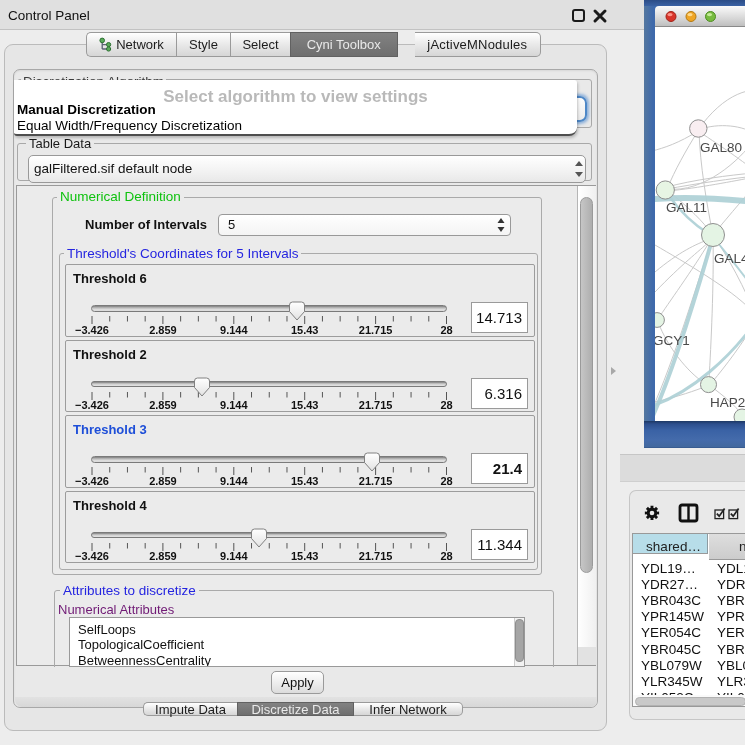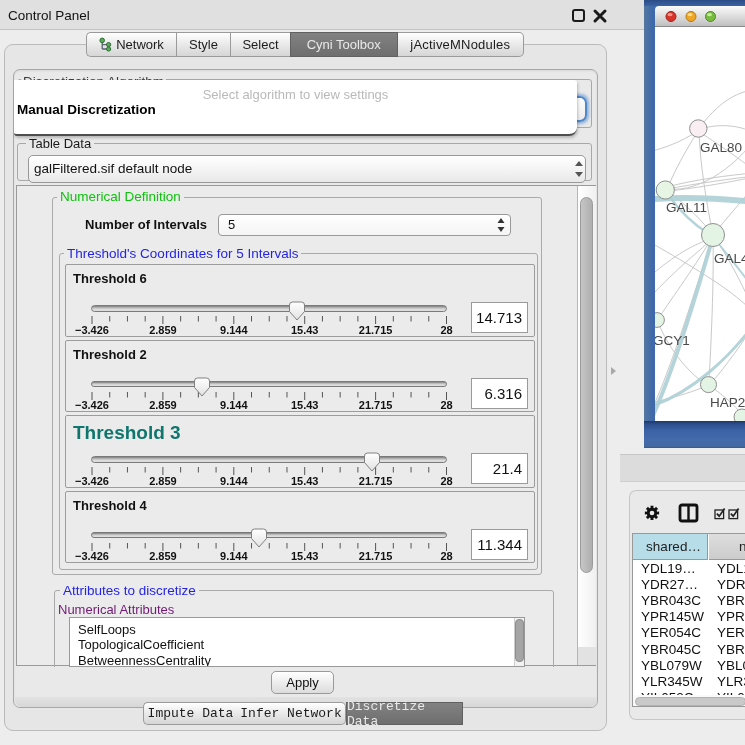--- a/index.html
+++ b/index.html
@@ -24,33 +24,34 @@
       <path d="M3.2 5 L3.2 12 M3.2 7.6 L8 7.6 M3.2 12 L8 12" stroke="#5a6273" stroke-width="1.3" fill="none"></path>
       <circle cx="3.2" cy="3.4" r="2.3" fill="#5aab5a" stroke="#2c7032" stroke-width="1"></circle>
       <circle cx="9.6" cy="7.6" r="2.1" fill="#5aab5a" stroke="#2c7032" stroke-width="1"></circle>
       <circle cx="9.6" cy="12" r="2.1" fill="#5aab5a" stroke="#2c7032" stroke-width="1"></circle>
     </svg>
     <span>Network</span>
   </div>
   <div style="width:54px;background:linear-gradient(#ffffff,#e9e9e9 50%,#d6d6d6);border:1px solid #9a9a9a;border-right:none;display:flex;align-items:center;justify-content:center;">Style</div>
   <div style="width:60px;background:linear-gradient(#ffffff,#e9e9e9 50%,#d6d6d6);border:1px solid #9a9a9a;border-right:none;display:flex;align-items:center;justify-content:center;">Select</div>
   <div style="width:107.5px;background:linear-gradient(#828282,#6e6e6e);border:1px solid #616161;color:#e9e9e9;display:flex;align-items:center;justify-content:center;">Cyni Toolbox</div>
-  <div style="width:126.5px;background:linear-gradient(#ffffff,#e9e9e9 50%,#d6d6d6);border:1px solid #9a9a9a;border-left:none;border-radius:0 5px 5px 0;display:flex;align-items:center;justify-content:center;letter-spacing:0.2px;">jActiveMNodules</div>
+  <div style="width:126.5px;background:linear-gradient(#ffffff,#e9e9e9 50%,#d6d6d6);border:1px solid #9a9a9a;border-left:none;border-radius:0 5px 5px 0;display:flex;align-items:center;justify-content:center;letter-spacing:0.2px;margin-left:17px;">jActiveMNodules</div>
 </div>
 
 <div class="abs" style="left:13px;top:69px;width:585px;height:639px;background:#e9e9e9;border:1px solid #a8a8a8;border-radius:7px;box-shadow:inset 0 1px 2px rgba(0,0,0,0.08);"></div>
 
 <div class="abs" style="left:17px;top:79px;width:575px;height:49px;border:1px solid #a8a8a8;border-radius:3px;"></div>
 <div class="abs" style="left:21px;top:73.5px;font-size:13.5px;color:#3c3c3c;background:#e9e9e9;padding:0 2px;">Discretization Algorithm</div>
 
 <div class="abs" style="left:555px;top:96px;width:32px;height:26px;background:linear-gradient(#fdfdfd,#ececec);border:2.5px solid #4e88c7;border-radius:7px;box-shadow:0 0 3px 1.5px rgba(80,140,210,0.6);"></div>
 
 <div class="abs" style="left:14px;top:80px;width:563px;height:56px;background:#ffffff;border-bottom:2px solid #4e4e4e;border-radius:0 3px 8px 3px;box-shadow:1px 2px 3px rgba(0,0,0,0.22);z-index:5;">
-  <div style="position:absolute;left:0;top:7px;width:100%;text-align:center;font-size:13px;font-weight:normal;color:#b9b9b9;">Select algorithm to view settings</div>
+  <div style="position:absolute;left:0;top:7px;width:100%;text-align:center;font-size:17px;font-weight:bold;color:#b9b9b9;">Select algorithm to view settings</div>
   <div style="position:absolute;left:3px;top:22px;font-size:13.5px;font-weight:bold;color:#000;">Manual Discretization</div>
+  <div style="position:absolute;left:3px;top:38px;font-size:13.5px;color:#000;">Equal Width/Frequency Discretization</div>
 </div>
 
 <div class="abs" style="left:17px;top:143px;width:575px;height:38px;border:1px solid #a8a8a8;border-radius:3px;"></div>
 <div class="abs" style="left:26px;top:136px;font-size:13px;color:#1a1a1a;background:#e9e9e9;padding:0 3px;">Table Data</div>
 <div class="abs" style="left:28px;top:155px;width:558px;height:28px;background:linear-gradient(#ffffff,#f2f2f2 60%,#e8e8e8);border:1px solid #999;border-radius:5px;"></div>
 <div class="abs" style="left:34px;top:161px;font-size:13.5px;color:#111;">galFiltered.sif default node</div>
 <svg class="abs" style="left:574px;top:160px;" width="10" height="18" viewBox="0 0 10 18">
   <path d="M5 1 L9 6 L1 6 Z" fill="#555"></path>
     <path d="M5 17 L9 12 L1 12 Z" fill="#555"></path>
 </svg>
@@ -157,21 +158,21 @@
           <linearGradient id="tg" x1="0" y1="0" x2="0" y2="1">
             <stop offset="0" stop-color="#ffffff"></stop>
             <stop offset="1" stop-color="#e2e2e2"></stop>
           </linearGradient>
         </defs>
         <path d="M1.5 4 Q1.5 1 4.5 1 L13.5 1 Q16.5 1 16.5 4 L16.5 10.5 L9 19 L1.5 10.5 Z" fill="url(#tg)" stroke="#808080" stroke-width="1"></path>
       </svg>
       <div style="position:absolute;left:405px;top:37px;width:57px;height:31px;background:#fff;border:1px solid #9a9a9a;font-size:15px;color:#111;text-align:right;line-height:30px;padding-right:5px;">6.316</div>
     </div>
     <div class="abs" style="left:65px;top:415px;width:470px;height:72.5px;border:1px solid #9c9c9c;border-radius:2px;">
-      <div style="position:absolute;left:7px;top:6px;font-size:19px;font-weight:bold;color:#0f766e;">Threshold 3</div>
+      <div style="position:absolute;left:7px;top:6px;font-size:13px;font-weight:bold;color:#1d4ed8;">Threshold 3</div>
       <div style="position:absolute;left:25px;top:40px;width:356px;height:6.5px;border-radius:3.5px;background:linear-gradient(#7d7d7d,#b9b9b9 35%,#e6e6e6 80%,#d2d2d2);border:0.5px solid #7a7a7a;"></div>
       <svg style="position:absolute;left:0;top:0;" width="468" height="71" viewBox="0 0 468 71">
         <line x1="26" y1="51" x2="26" y2="59" stroke="#555" stroke-width="1"></line>
         <line x1="43.725" y1="51" x2="43.725" y2="56.5" stroke="#555" stroke-width="1"></line>
         <line x1="61.45" y1="51" x2="61.45" y2="56.5" stroke="#555" stroke-width="1"></line>
         <line x1="79.17500000000001" y1="51" x2="79.17500000000001" y2="56.5" stroke="#555" stroke-width="1"></line>
         <line x1="96.9" y1="51" x2="96.9" y2="59" stroke="#555" stroke-width="1"></line>
         <line x1="114.625" y1="51" x2="114.625" y2="56.5" stroke="#555" stroke-width="1"></line>
         <line x1="132.35000000000002" y1="51" x2="132.35000000000002" y2="56.5" stroke="#555" stroke-width="1"></line>
         <line x1="150.07500000000002" y1="51" x2="150.07500000000002" y2="56.5" stroke="#555" stroke-width="1"></line>
@@ -197,21 +198,21 @@
       <div style="position:absolute;left:350.5px;top:58.5px;width:60px;text-align:center;font-size:11px;font-weight:bold;color:#111;">28</div>
       <svg style="position:absolute;left:296.5px;top:36px;" width="18" height="20" viewBox="0 0 18 20">
         <defs>
           <linearGradient id="tg" x1="0" y1="0" x2="0" y2="1">
             <stop offset="0" stop-color="#ffffff"></stop>
             <stop offset="1" stop-color="#e2e2e2"></stop>
           </linearGradient>
         </defs>
         <path d="M1.5 4 Q1.5 1 4.5 1 L13.5 1 Q16.5 1 16.5 4 L16.5 10.5 L9 19 L1.5 10.5 Z" fill="url(#tg)" stroke="#808080" stroke-width="1"></path>
       </svg>
-      <div style="position:absolute;left:405px;top:37px;width:57px;height:31px;background:#fff;border:1px solid #9a9a9a;font-size:15px;color:#111;text-align:right;line-height:30px;padding-right:5px;">21.4</div>
+      <div style="position:absolute;left:405px;top:37px;width:57px;height:31px;background:#fff;border:1px solid #9a9a9a;font-size:15px;color:#111;text-align:right;line-height:30px;padding-right:5px;font-weight:bold;">21.4</div>
     </div>
     <div class="abs" style="left:65px;top:490.5px;width:470px;height:72.5px;border:1px solid #9c9c9c;border-radius:2px;">
       <div style="position:absolute;left:7px;top:6px;font-size:13px;font-weight:bold;color:#111;">Threshold 4</div>
       <div style="position:absolute;left:25px;top:40px;width:356px;height:6.5px;border-radius:3.5px;background:linear-gradient(#7d7d7d,#b9b9b9 35%,#e6e6e6 80%,#d2d2d2);border:0.5px solid #7a7a7a;"></div>
       <svg style="position:absolute;left:0;top:0;" width="468" height="71" viewBox="0 0 468 71">
         <line x1="26" y1="51" x2="26" y2="59" stroke="#555" stroke-width="1"></line>
         <line x1="43.725" y1="51" x2="43.725" y2="56.5" stroke="#555" stroke-width="1"></line>
         <line x1="61.45" y1="51" x2="61.45" y2="56.5" stroke="#555" stroke-width="1"></line>
         <line x1="79.17500000000001" y1="51" x2="79.17500000000001" y2="56.5" stroke="#555" stroke-width="1"></line>
         <line x1="96.9" y1="51" x2="96.9" y2="59" stroke="#555" stroke-width="1"></line>
@@ -256,26 +257,26 @@
 <div class="abs" style="left:58px;top:602px;font-size:13px;font-weight:normal;color:#701a75;">Numerical Attributes</div>
 <div class="abs" style="left:69px;top:617px;width:456px;height:50px;background:#fff;border:1px solid #999;overflow:hidden;">
   <div style="padding:3.5px 0 0 8px;font-size:13px;color:#111;line-height:15.8px;">SelfLoops<br>TopologicalCoefficient<br>BetweennessCentrality</div>
   <div style="position:absolute;right:0;top:0;width:10px;height:50px;background:#f2f2f2;border-left:1px solid #ccc;"></div>
   <div style="position:absolute;right:0.5px;top:1px;width:9px;height:43px;background:#a5a5a5;border:1px solid #8e8e8e;border-radius:4px;"></div>
 </div>
 
 <div class="abs" style="left:17px;top:667px;width:579px;height:30px;background:#e9e9e9;"></div>
 <div class="abs" style="left:14.5px;top:697px;width:582px;height:10px;background:linear-gradient(#e2e2e2,#d7d7d7);border-radius:0 0 7px 7px;"></div>
 
-<div class="abs" style="left:271px;top:671px;width:63px;height:23px;background:linear-gradient(#ffffff,#ececec 55%,#dcdcdc);border:1px solid #9a9a9a;border-radius:5px;font-size:13px;color:#111;display:flex;align-items:center;justify-content:center;">Apply</div>
-
-<div class="abs" style="left:143px;top:702px;height:23px;display:flex;font-size:13px;color:#1c1c1c;font-family:Liberation Mono, monospace;">
+<div class="abs" style="left:271px;top:671px;width:53px;height:23px;background:linear-gradient(#ffffff,#ececec 55%,#dcdcdc);border:1px solid #9a9a9a;border-radius:5px;font-size:13px;color:#111;display:flex;align-items:center;justify-content:center;">Apply</div>
+
+<div class="abs" style="left:143px;top:702px;height:14px;display:flex;font-size:13px;color:#1c1c1c;">
   <div style="width:94px;background:linear-gradient(#ffffff,#e9e9e9 50%,#d6d6d6);border:1px solid #9a9a9a;border-right:none;border-radius:5px 0 0 5px;display:flex;align-items:center;justify-content:center;">Impute Data</div>
+  <div style="width:117px;background:linear-gradient(#828282,#6e6e6e);border:1px solid #616161;color:#e9e9e9;display:flex;align-items:center;justify-content:center;">Discretize Data</div>
   <div style="width:109px;background:linear-gradient(#ffffff,#e9e9e9 50%,#d6d6d6);border:1px solid #9a9a9a;border-left:none;border-radius:0 5px 5px 0;display:flex;align-items:center;justify-content:center;">Infer Network</div>
-  <div style="width:117px;background:linear-gradient(#828282,#6e6e6e);border:1px solid #616161;color:#e9e9e9;display:flex;align-items:center;justify-content:center;">Discretize Data</div>
 </div>
 
 <div class="abs" style="left:611px;top:367px;width:0;height:0;border-top:4px solid transparent;border-bottom:4px solid transparent;border-left:5px solid #a8a8a8;"></div>
 
 <div class="abs" style="left:620px;top:0;width:125px;height:448px;background:linear-gradient(90deg,#54779f,#3e69ab 9px);overflow:hidden;margin-left:24px;">
   <div style="position:absolute;left:0;top:0;width:125px;height:6px;background:linear-gradient(#2b4c86,#3a62a4);"></div>
   <div style="position:absolute;left:11px;top:6px;width:114px;height:21px;background:linear-gradient(#fbfbfb,#d2d2d2 70%,#bfbfbf);border-radius:4px 0 0 0;border-bottom:1px solid #8a8a8a;"></div>
   <svg style="position:absolute;left:11px;top:6px;" width="114" height="21" viewBox="0 0 114 21">
     <circle cx="16" cy="10.5" r="5" fill="#d8352a"></circle>
       <circle cx="16" cy="10.5" r="5" fill="none" stroke="#a02218" stroke-width="1"></circle>
@@ -367,19 +368,19 @@
   </g>
   <g fill="none" stroke="#222">
     <rect x="75" y="8" width="8.6" height="8.6" stroke-width="1.3"></rect>
     <path d="M76.8 11.6 L79.2 14.2 L84.6 6.6" stroke-width="1.7"></path>
     <rect x="89" y="8" width="8.6" height="8.6" stroke-width="1.3"></rect>
     <path d="M90.8 11.6 L93.2 14.2 L98.6 6.6" stroke-width="1.7"></path>
   </g>
 </svg>
 
 <div class="abs" style="left:632px;top:533px;width:113px;height:174px;background:#fff;border:1px solid #999;border-right:none;overflow:hidden;">
-  <div style="position:absolute;left:0;top:0;width:75px;height:26px;background:#b7dde9;border-right:1px solid #8d9ba1;border-bottom:1px solid #999;font-size:13.5px;color:#222;text-align:center;line-height:25px;padding-left:7px;">shared…</div>
+  <div style="position:absolute;left:0;top:0;width:75px;height:20px;background:#b7dde9;border-right:1px solid #8d9ba1;border-bottom:1px solid #999;font-size:13.5px;color:#222;text-align:center;line-height:25px;padding-left:7px;">shared…</div>
   <div style="position:absolute;left:76px;top:0;width:37px;height:26px;background:linear-gradient(#dedede,#cccccc);border-bottom:1px solid #999;font-size:13.5px;color:#222;padding-left:30px;line-height:25px;">n.</div>
   <div style="position:absolute;left:8px;top:26.5px;font-size:13.5px;color:#111;line-height:16.2px;">YDL19…<br>YDR27…<br>YBR043C<br>YPR145W<br>YER054C<br>YBR045C<br>YBL079W<br>YLR345W<br>YIL052C</div>
   <div style="position:absolute;left:84px;top:26.5px;font-size:13.5px;color:#111;line-height:16.2px;">YDL1<br>YDR2<br>YBR0<br>YPR1<br>YER0<br>YBR0<br>YBL0<br>YLR3<br>YIL0</div>
   <div style="position:absolute;left:0;top:160.5px;width:113px;height:14px;background:#fafafa;"></div>
   <div style="position:absolute;left:2px;top:162.5px;width:111px;height:9.5px;background:#c9c9c9;border:1px solid #b2b2b2;border-radius:5px;"></div>
 </div>
 
 </body></html>

